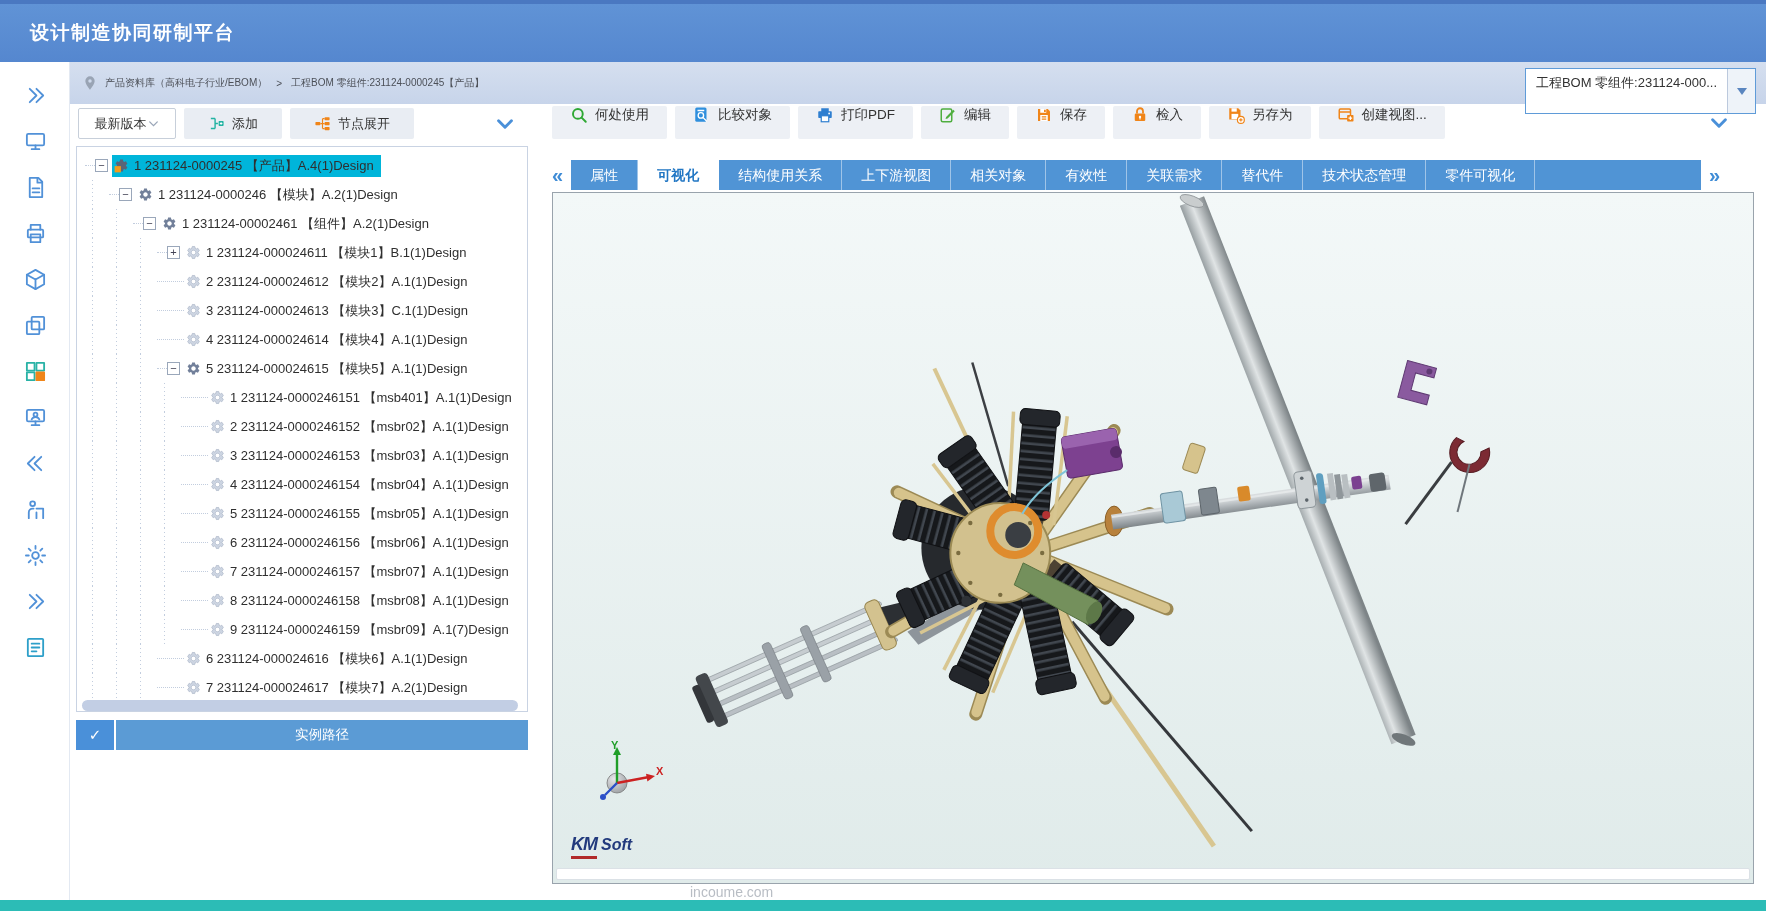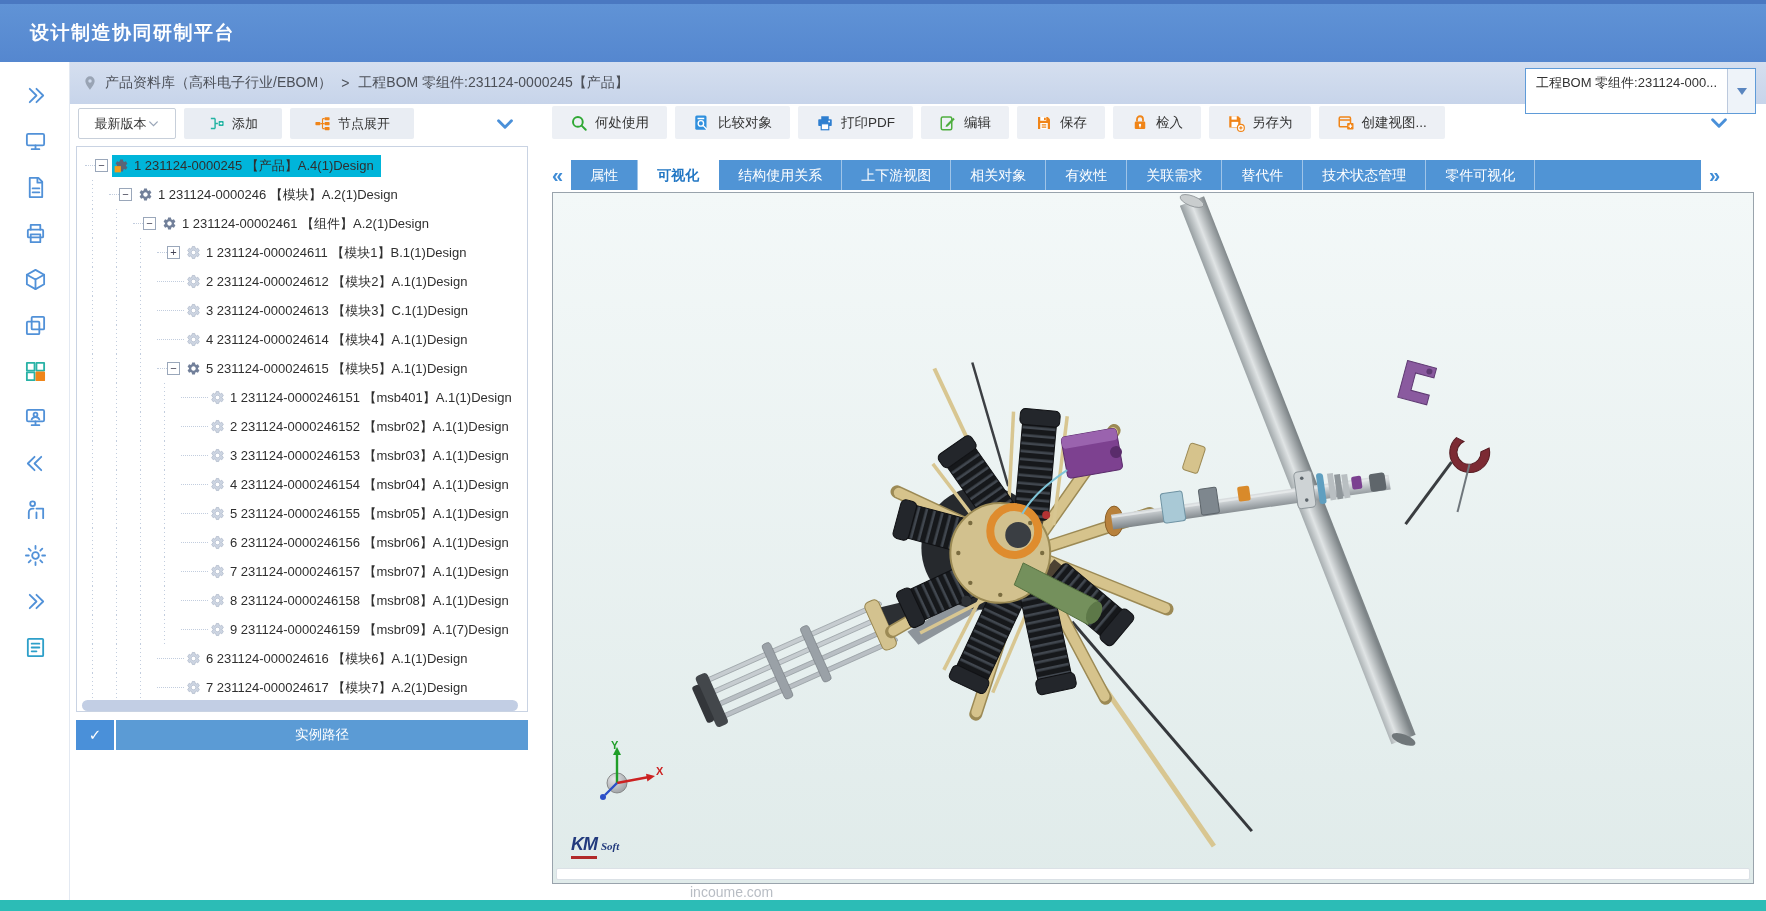--- a/index.html
+++ b/index.html
@@ -27,21 +27,21 @@
   .round-ic { width:27px; height:27px; cursor:pointer; }
   .username { color:#fff; font-size:15px; cursor:pointer; }
   .logout { color:rgba(255,255,255,.62); font-size:15px; cursor:pointer; }
   .burger { width:20px; height:16px; display:flex; flex-direction:column; justify-content:space-between; cursor:pointer; }
   .burger i { display:block; height:2.5px; background:#fff; border-radius:2px; }
 
   
   .crumbbar { position:absolute; left:70px; top:62px; width:1696px; height:42px;
               background:linear-gradient(#d5dfef,#c7d4ea); }
   .crumb { position:absolute; left:12px; top:0; height:42px; display:flex; align-items:center; gap:7px;
-           color:#4c5058; font-size:14px; }
+           color:#4c5058; font-size:10px; }
   .crumb .pin { width:16px; height:16px; }
   .crumb-sep { color:#6a7widen2; padding:0 2px; }
   .context-select { position:absolute; right:10px; top:6px; height:46px; background:#fff;
                     border:1px solid #5f9bd8; display:flex; align-items:stretch; cursor:pointer; }
   .cs-label { padding:0 10px; font-size:13px; color:#333; line-height:28px; white-space:nowrap; }
   .cs-btn { width:28px; border-left:1px solid #bcc9dd; background:#eef3f9; display:flex; align-items:center; justify-content:center; }
   .cs-btn i { width:0; height:0; border-left:5px solid transparent; border-right:5px solid transparent; border-top:7px solid #5a86c0; }
 
   
   .rail { position:absolute; left:0; top:62px; width:70px; height:838px; background:#fff;
@@ -80,21 +80,21 @@
              background:#c2cee4; border-radius:6px; cursor:pointer; }
   .instance-row { position:absolute; left:6px; top:616px; width:452px; height:30px; display:flex; gap:2px; }
   .inst-check { width:38px; background:#4a90d9; color:#fff; display:flex; align-items:center;
                 justify-content:center; font-size:15px; cursor:pointer; }
   .inst-bar { flex:1; background:#5b9bd5; color:#fff; display:flex; align-items:center;
               justify-content:center; font-size:13.5px; cursor:pointer; }
 
   
   .main { position:absolute; left:540px; top:104px; width:1226px; height:796px; }
   .main-toolbar { position:absolute; left:12px; top:2px; display:flex; gap:8px; }
-  .tb-btn { height:33px; background:#edf0f5; border-radius:2px; display:flex; align-items:center;
+  .tb-btn { height:33px; background:#edf0f5; border-radius:2px; display:flex; align-items:flex-start;
             gap:7px; padding:0 18px; font-size:13.5px; color:#333; cursor:pointer; white-space:nowrap; }
   .tb-btn svg { width:18px; height:18px; flex:none; }
   .toolbar-more { position:absolute; right:36px; top:8px; width:22px; height:22px; cursor:pointer; }
 
   .tabsbar { position:absolute; left:12px; top:56px; width:1168px; height:30px; display:flex; align-items:center; }
   .tab-scroll { color:#3f8cd6; font-size:20px; font-weight:bold; line-height:30px; cursor:pointer; flex:none; }
   .tabs-strip { flex:1; display:flex; height:30px; margin:0 8px; background:#5094d5; }
   .tab { height:36px; line-height:30px; padding:0 19px; font-size:14px; color:#fff;
          border-right:1px solid rgba(255,255,255,.45); cursor:pointer; white-space:nowrap; }
   .tab.active { background:#fff; color:#2277c4;font-weight:bold; }
@@ -102,21 +102,21 @@
 
   .viewer { position:absolute; left:12px; top:88px; width:1202px; height:692px;
             border:1px solid #99a3ac; background:linear-gradient(#f3f8f8,#e0ebea); }
   .viewer > svg.canvas { position:absolute; left:0; top:0; width:100%; height:100%; cursor:grab; }
   .viewer-hscroll { position:absolute; left:3px; right:3px; bottom:3px; height:12px;
                     background:#fff; border:1px solid #dbe1e6; border-radius:2px; cursor:pointer; }
   .triad { position:absolute; left:34px; bottom:66px; width:80px; height:78px; }
   .kmsoft { position:absolute; left:18px; bottom:24px; display:flex; align-items:baseline; gap:4px; }
   .km { font-size:18px; font-weight:bold; font-style:italic; color:#223a7d; letter-spacing:-1px;
         border-bottom:3px solid #b12a2a; padding-bottom:1px; }
-  .soft { font-size:11px; font-weight:bold; font-style:italic; color:#223a7d;font-family:Liberation Serif, serif; }
+  .soft { font-size:16px; font-weight:bold; font-style:italic; color:#223a7d; }
 
   .wm1 { position:absolute; left:690px; top:884px; font-size:14px; color:rgba(125,135,148,.55); }
   .wm2 { position:absolute; right:38px; top:893px; font-size:13px; color:rgba(255,255,255,.82); }
 
   .footer-strip { position:absolute; left:0; bottom:0; width:1766px; height:11px; background:#2cbcb6; }
 </style>
 </head>
 <body>
 
 <div class="screen" data-name="app-window">

